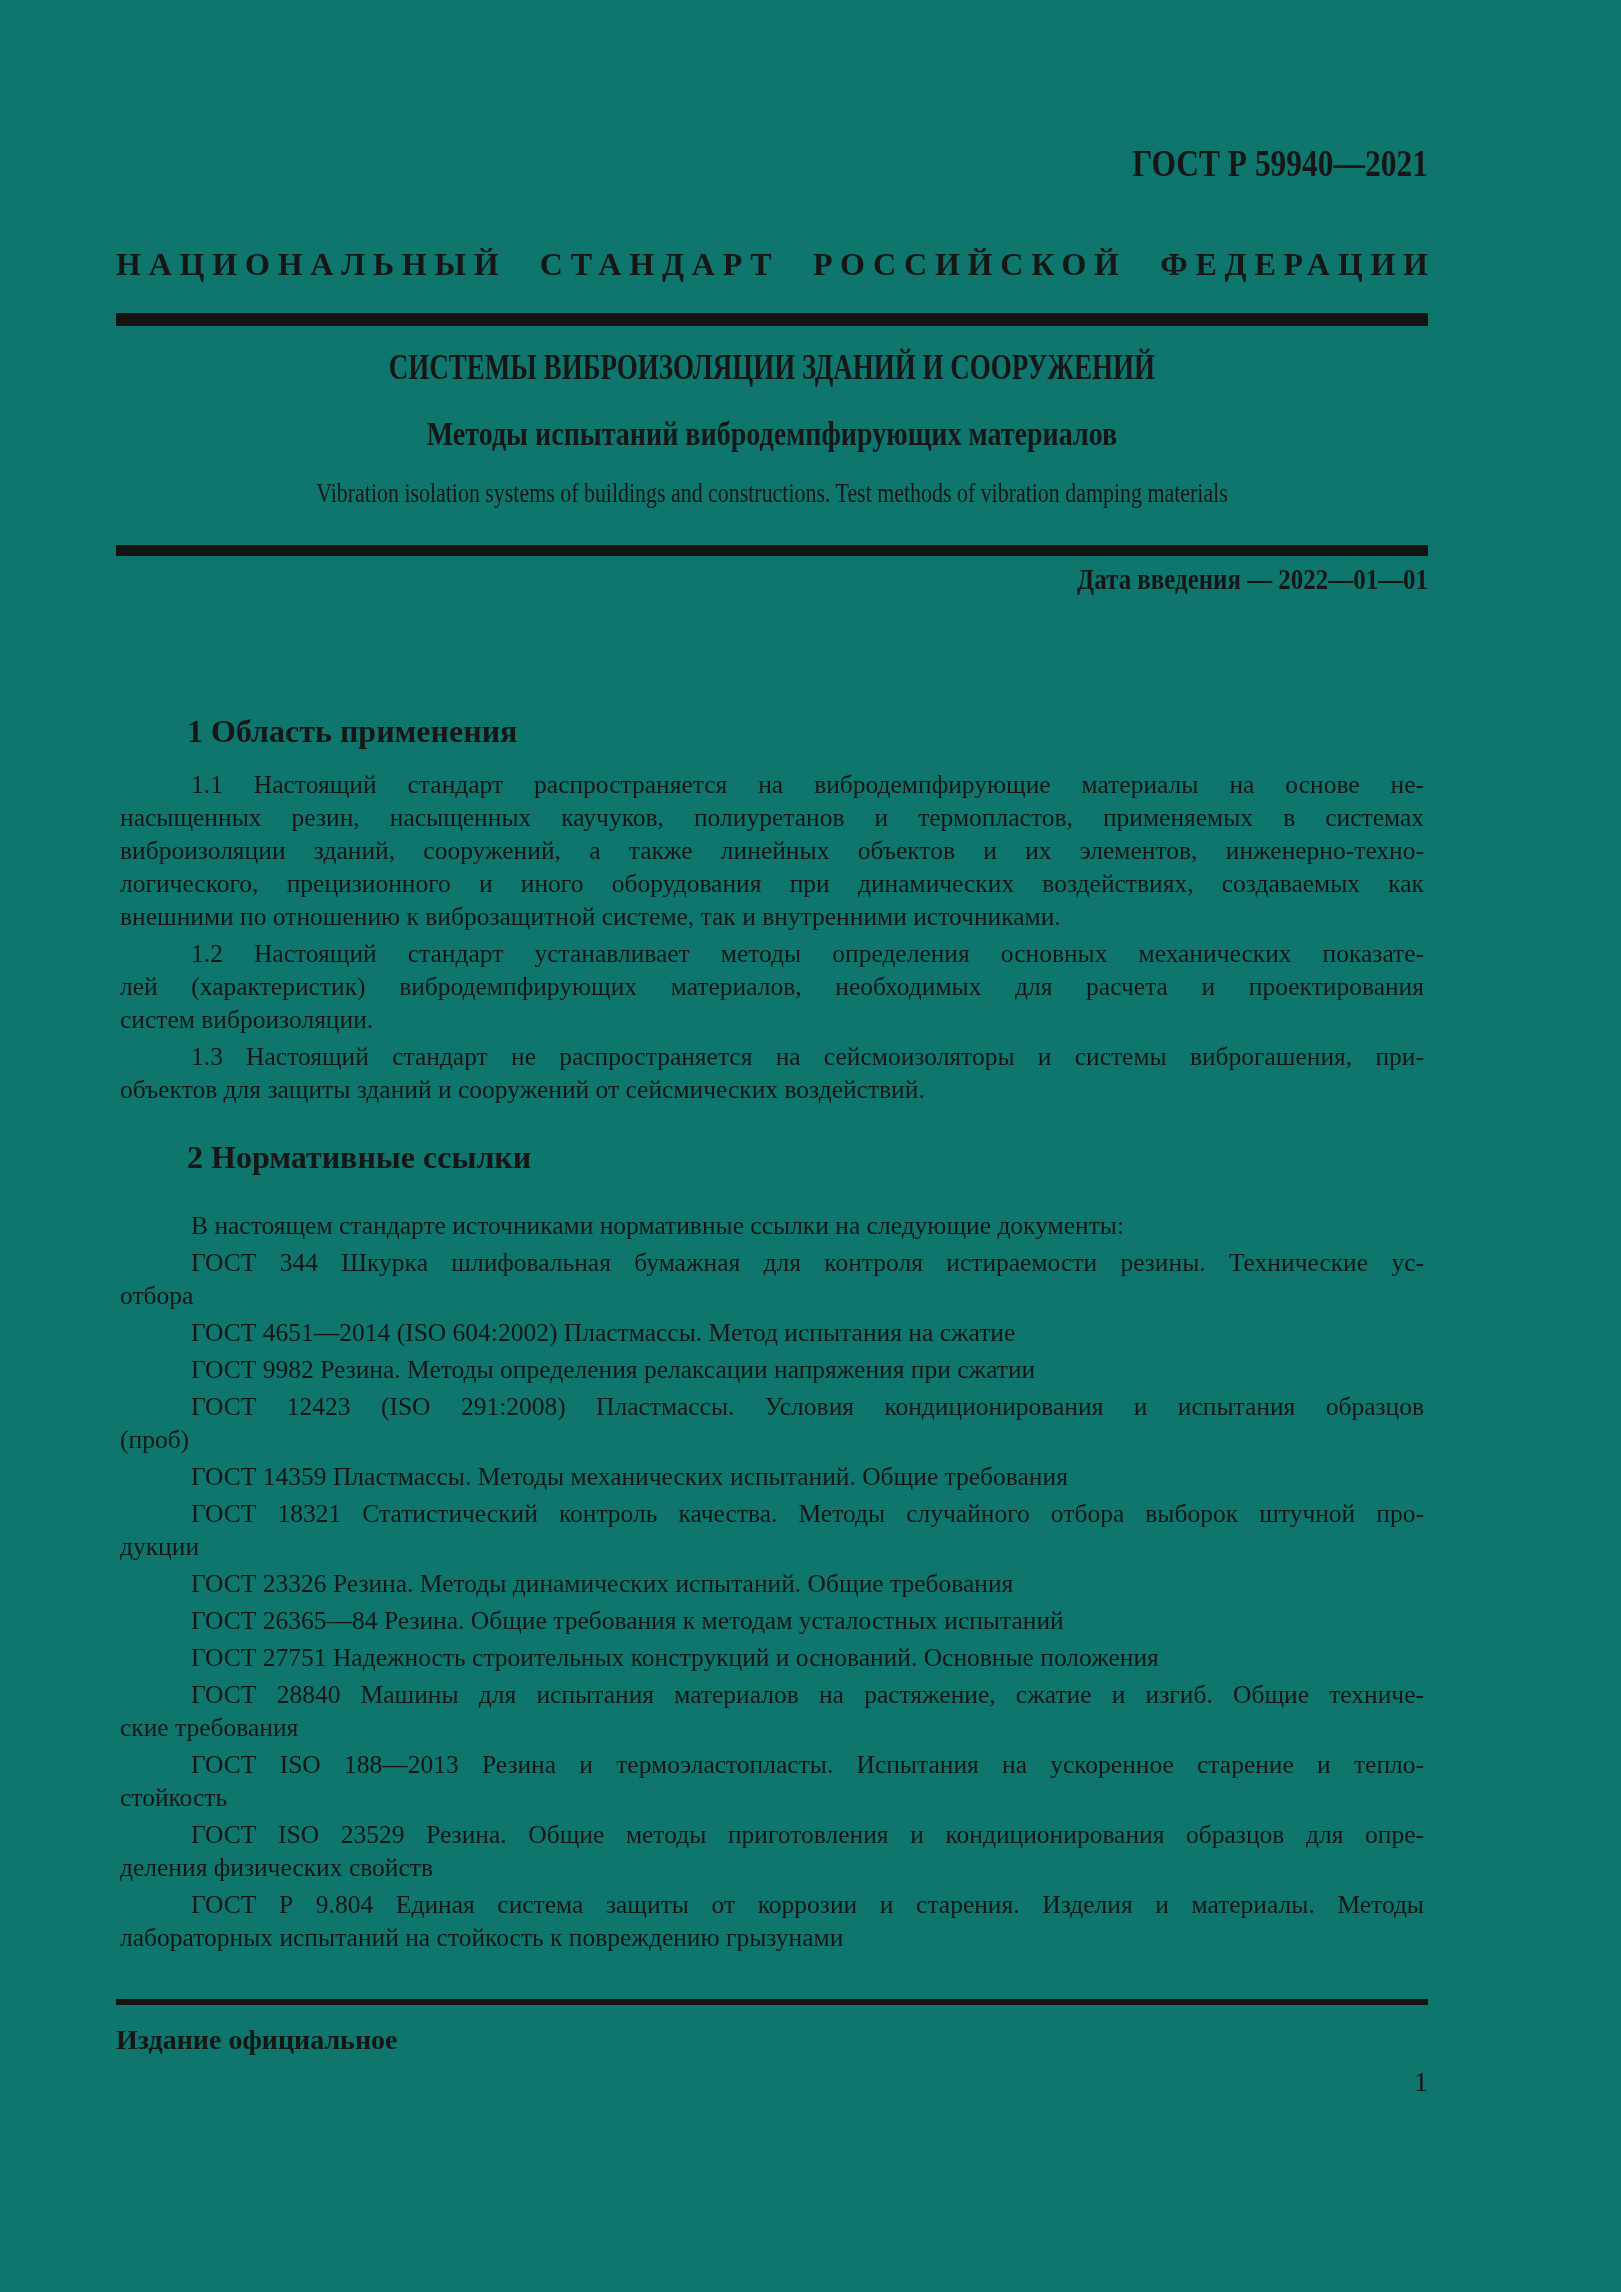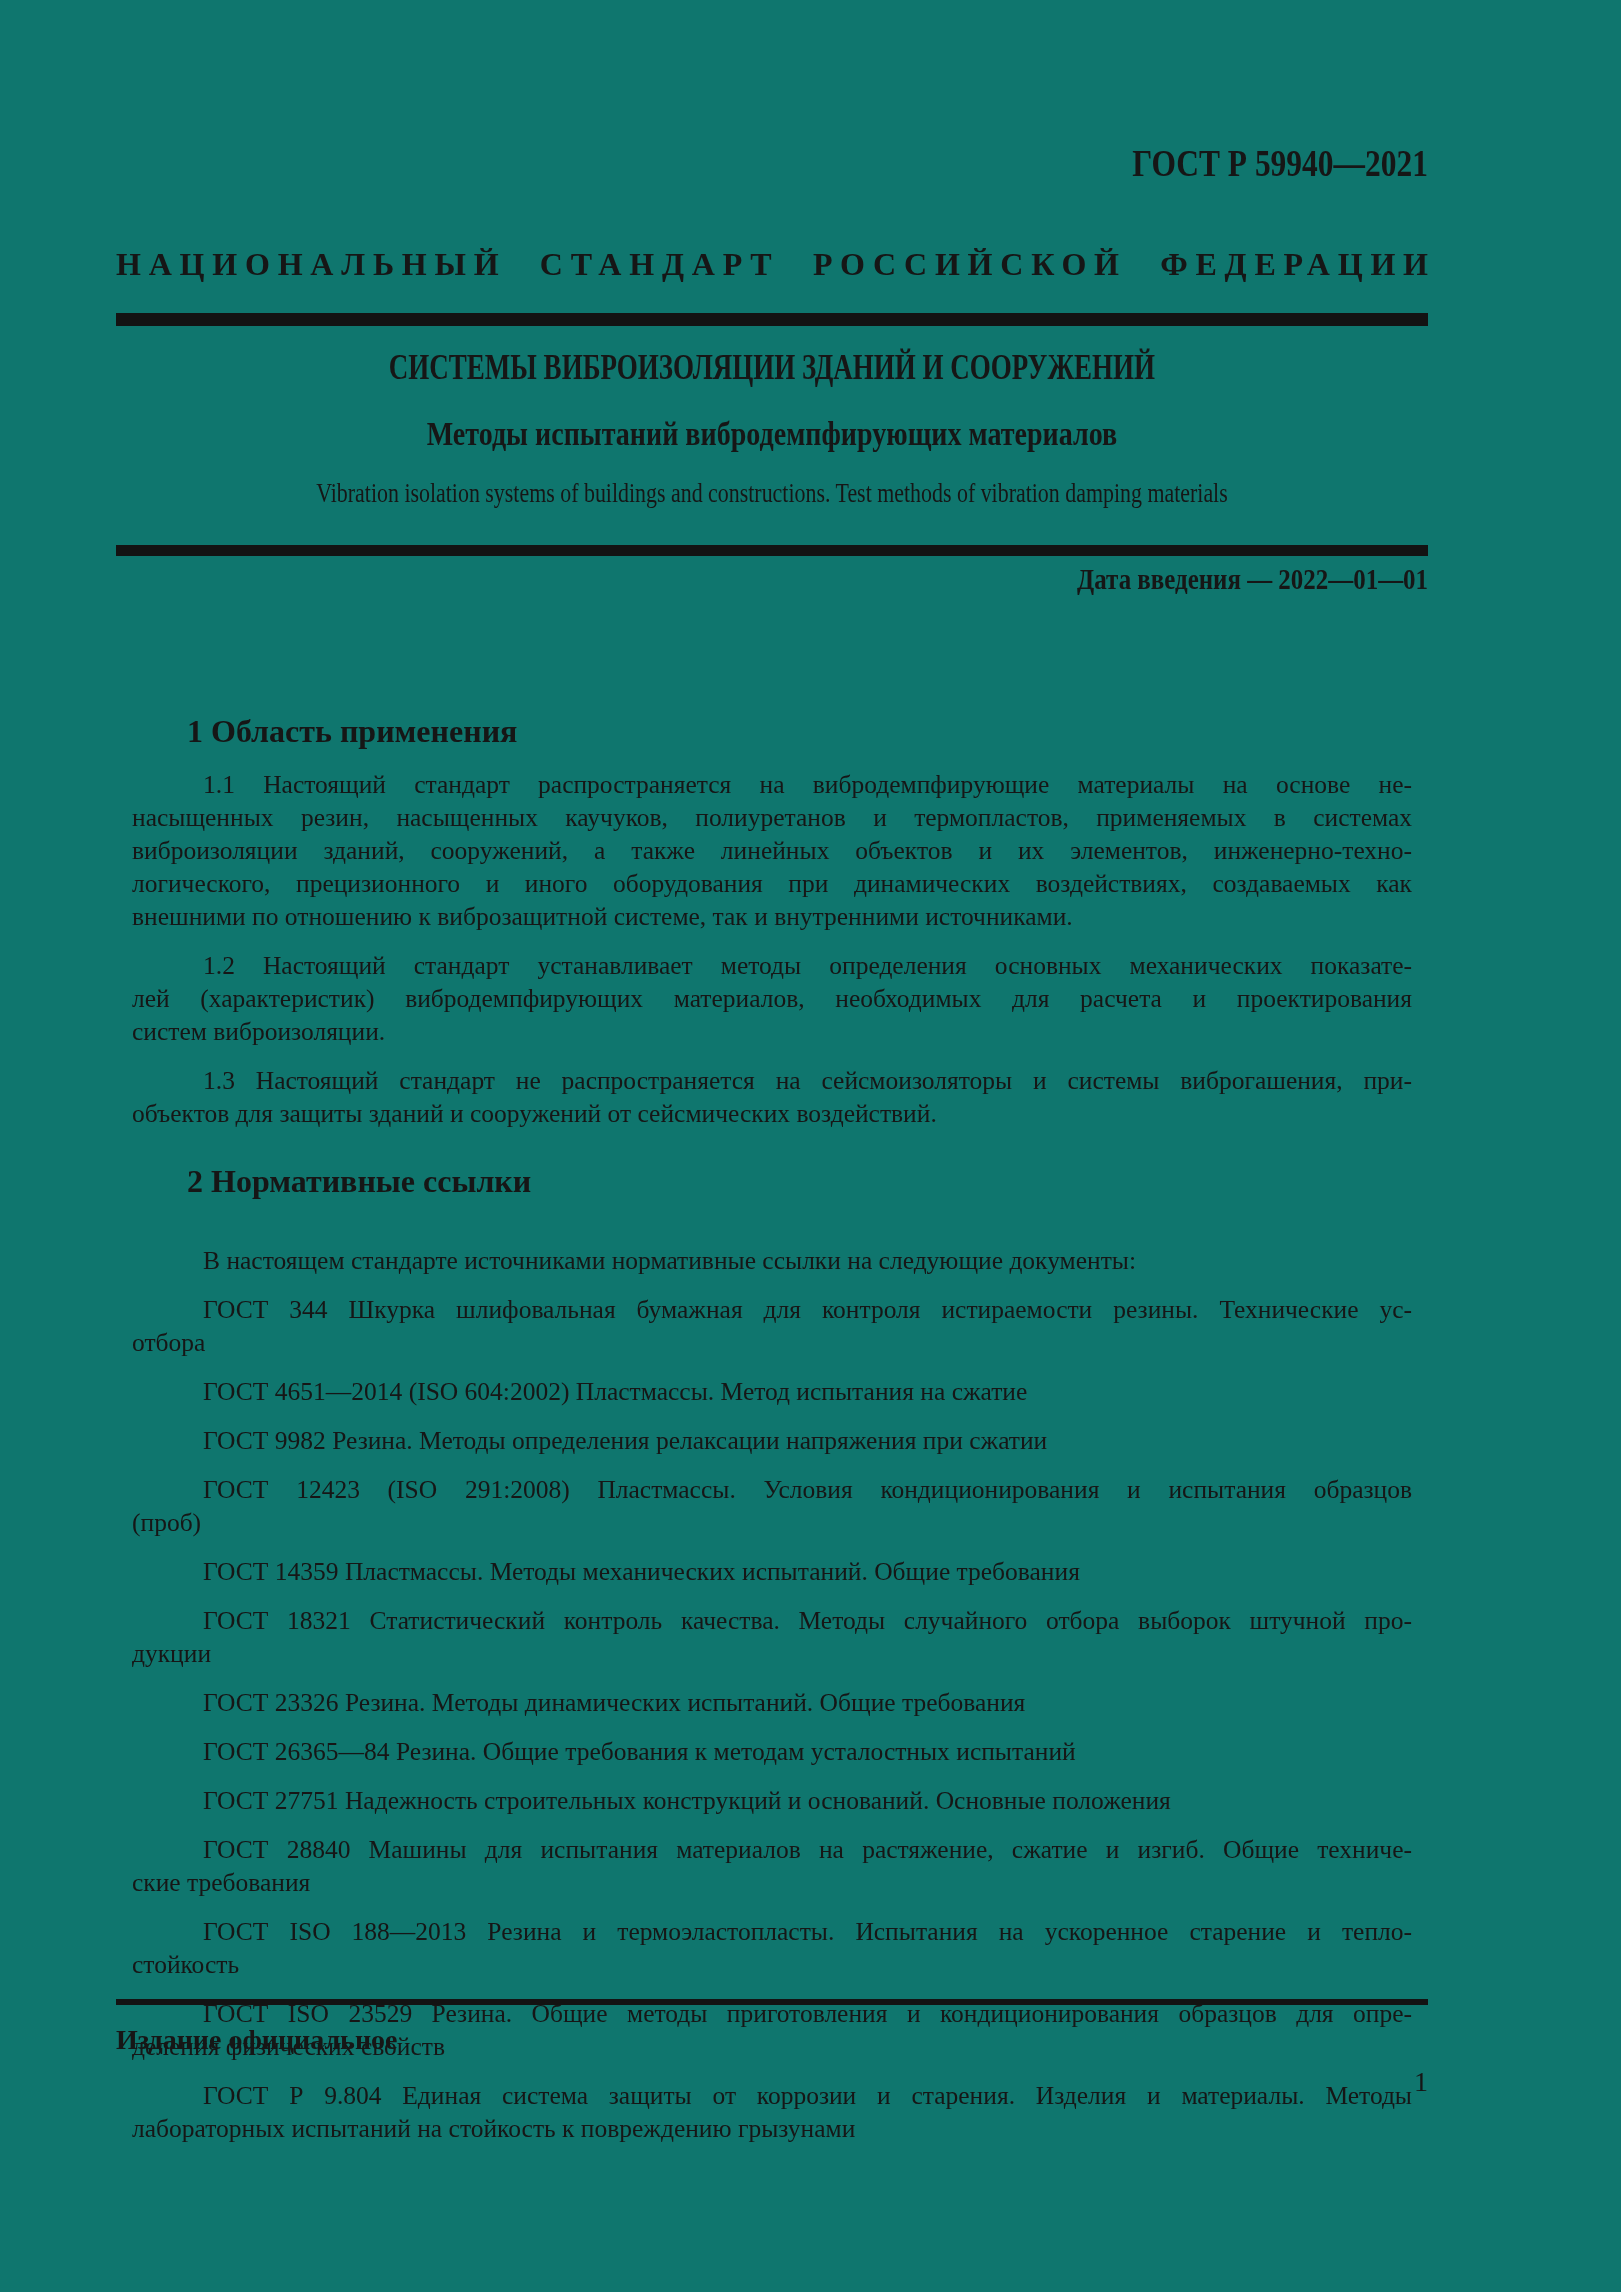--- a/index.html
+++ b/index.html
@@ -41,22 +41,22 @@
     transform:scaleX(0.86);transform-origin:100% 50%;
   }
   .content{
     position:absolute;left:116px;top:712px;width:1312px;
     font-size:25.5px;line-height:33px;
   }
   .sec-heading{
     font-weight:bold;font-size:32px;line-height:39px;text-indent:71px;
   }
   .sec-heading.h1{margin:0 0 16.7px 0;}
-  .sec-heading.h2{margin:32px 0 43px 0;}
-  .para{margin:16px;}
+  .sec-heading.h2{margin:32px 0 32px 0;}
+  .para{margin:4px;}
   .para .pline{text-align:justify;text-align-last:justify;}
   .para .pline:first-child{text-indent:71px;}
   .para .pline:last-child{text-align-last:left;}
   .official{
     position:absolute;left:116px;top:2023px;
     font-size:28px;font-weight:bold;line-height:33px;
   }
   .page-num{
     position:absolute;right:193px;top:2066px;
     font-size:28px;line-height:31px;

